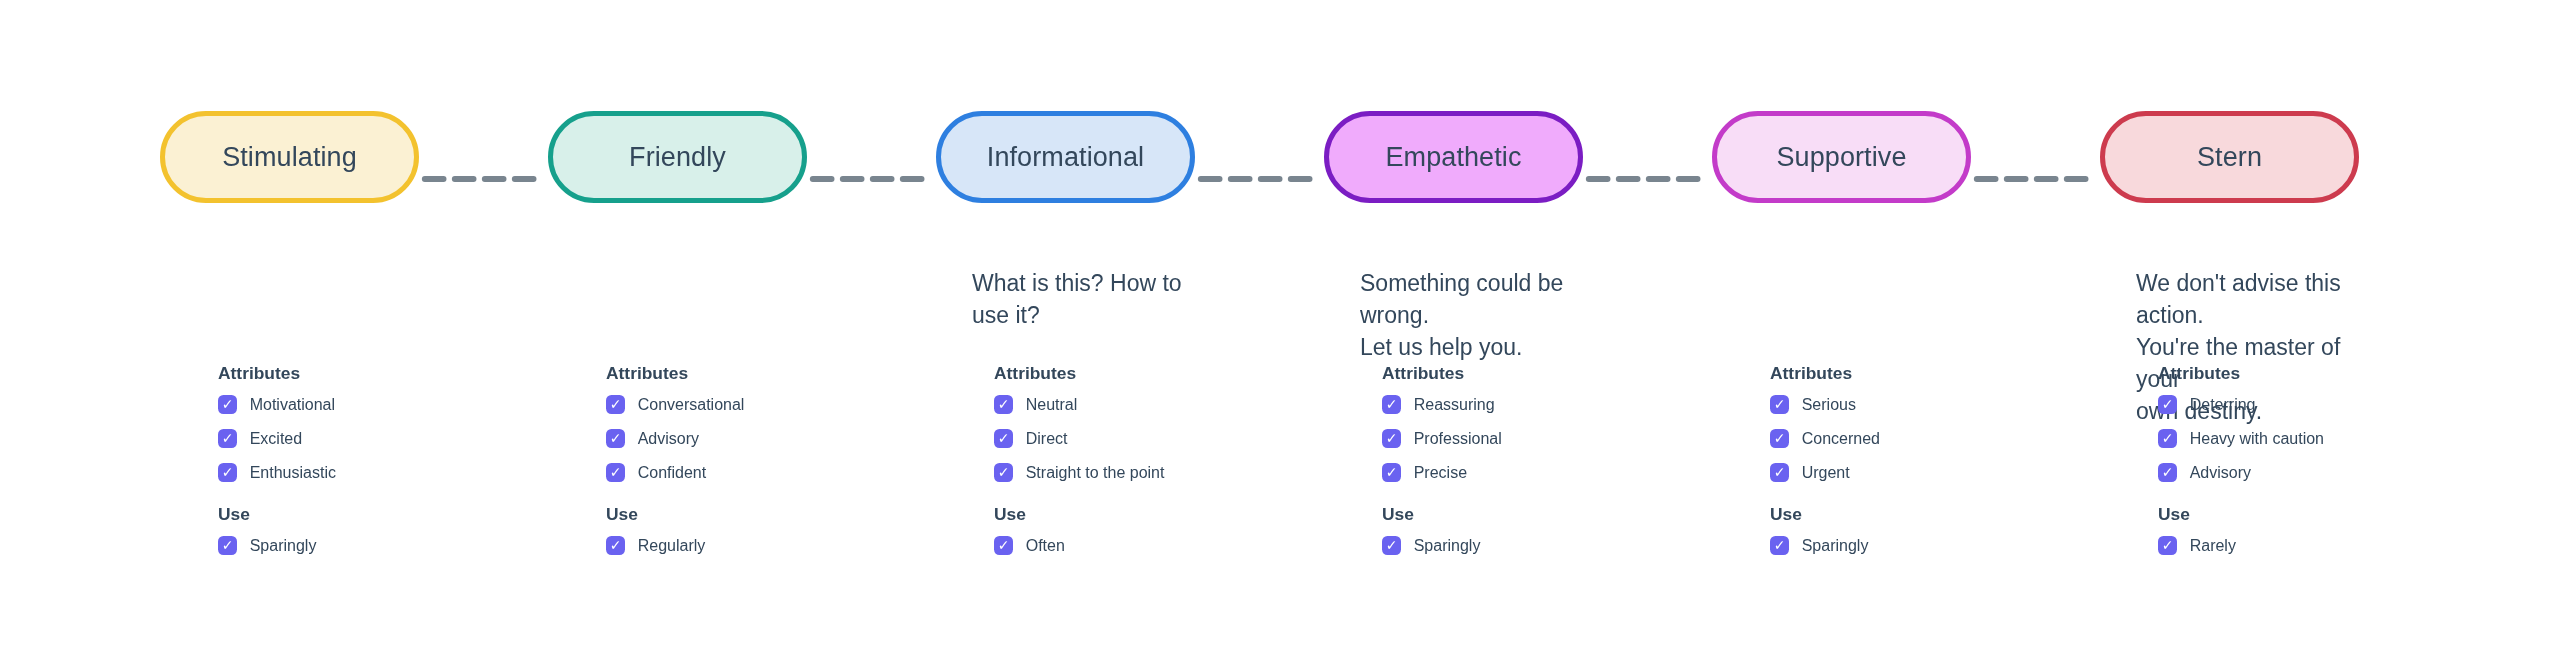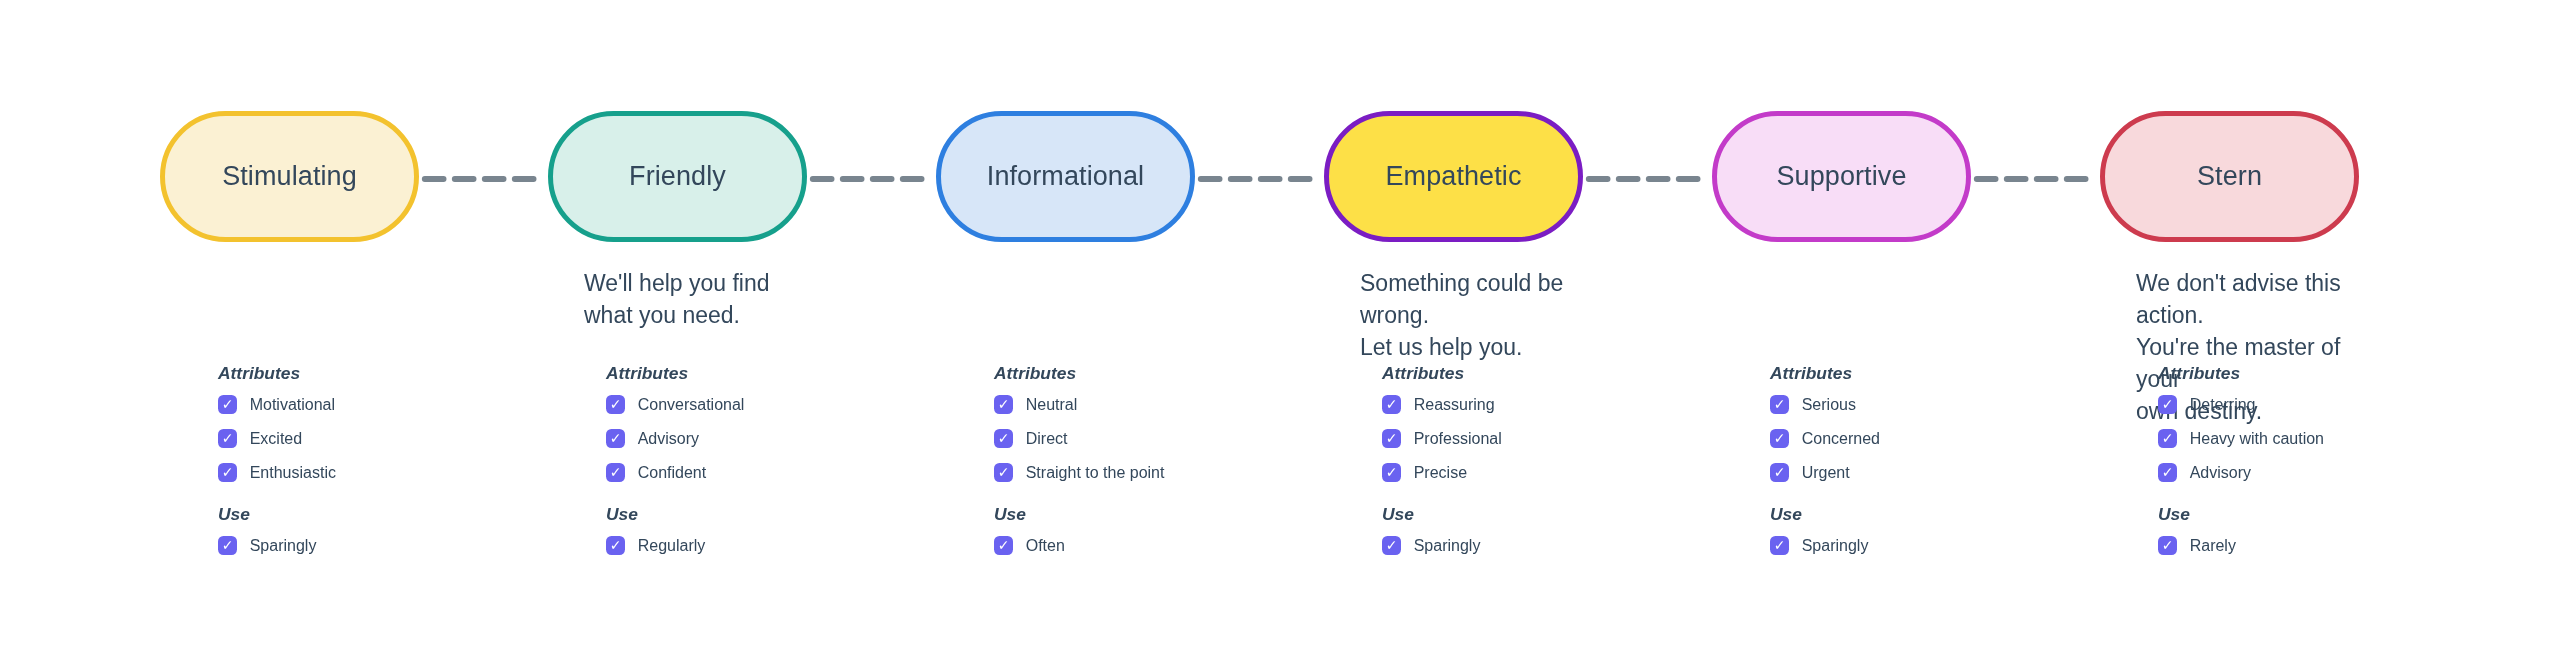--- a/index.html
+++ b/index.html
@@ -17,21 +17,21 @@
     display: flex;
   }
   .col {
     position: relative;
     width: 259px;
     flex: 0 0 259px;
     margin-right: 129px;
   }
   .col:last-child { margin-right: 8px; }
   .pill {
-    height: 131px;
+    height: 92px;
     box-sizing: border-box;
     border: 5.4px solid #999;
     border-radius: 74px;
     display: flex;
     align-items: center;
     justify-content: center;
   }
   .pill-label {
     font-size: 27px;
     letter-spacing: 0.1px;
@@ -60,21 +60,20 @@
   .use {
     position: absolute;
     top: 392px;
     left: 58px;
   }
   .hdr {
     font-size: 17.4px;
     font-weight: 700;
     line-height: 23px;
     margin-bottom: 2.7px;
-    font-style: italic;
   }
   .chk-row {
     display: flex;
     align-items: center;
     height: 34px;
   }
   .chk {
     width: 19px;
     height: 19px;
     flex: 0 0 19px;
@@ -143,22 +142,20 @@
 
     <div class="col">
       <div class="pill" style="background-color: rgb(216, 240, 234); border-color: rgb(22, 160, 140);">
         <span class="pill-label">Friendly</span>
       </div>
       <div class="connector">
         <svg width="129" height="8" viewBox="0 0 192 12">
           <line x1="8" y1="6" x2="184" y2="6" stroke-width="9" stroke-dasharray="28 17" stroke-linecap="round" stroke="#79858F"></line>
         </svg>
       </div>
-      <div class="desc">We'll help you find
-what you need.</div>
       <div class="attrs">
         <div class="hdr">Attributes</div>
         <div class="chk-row">
           <span class="chk" style="background-color: rgb(106, 98, 240);">
               <span class="tick">✓</span>
             </span>
           <span class="chk-label">Conversational</span>
         </div>
         <div class="chk-row">
           <span class="chk" style="background-color: rgb(106, 98, 240);">
@@ -186,20 +183,22 @@
 
     <div class="col">
       <div class="pill" style="background-color: rgb(215, 230, 248); border-color: rgb(46, 127, 224); justify-content: center;">
         <span class="pill-label">Informational</span>
       </div>
       <div class="connector">
         <svg width="129" height="8" viewBox="0 0 192 12">
           <line x1="8" y1="6" x2="184" y2="6" stroke-width="9" stroke-dasharray="28 17" stroke-linecap="round" stroke="#79858F"></line>
         </svg>
       </div>
+      <div class="desc">What is this? How to
+use it?</div>
       <div class="attrs">
         <div class="hdr">Attributes</div>
         <div class="chk-row">
           <span class="chk" style="background-color: rgb(106, 98, 240);">
               <span class="tick">✓</span>
             </span>
           <span class="chk-label">Neutral</span>
         </div>
         <div class="chk-row">
           <span class="chk" style="background-color: rgb(106, 98, 240);">
@@ -219,21 +218,21 @@
         <div class="chk-row">
           <span class="chk" style="background-color: rgb(106, 98, 240);">
               <span class="tick">✓</span>
             </span>
           <span class="chk-label">Often</span>
         </div>
       </div>
     </div>
 
     <div class="col">
-      <div class="pill" style="background-color: #fde047; border-color: rgb(123, 29, 195);">
+      <div class="pill" style="background-color: #f0abfc; border-color: rgb(123, 29, 195);">
         <span class="pill-label">Empathetic</span>
       </div>
       <div class="connector">
         <svg width="129" height="8" viewBox="0 0 192 12">
           <line x1="8" y1="6" x2="184" y2="6" stroke-width="9" stroke-dasharray="28 17" stroke-linecap="round" stroke="#79858F"></line>
         </svg>
       </div>
       <div class="desc">Something could be wrong.
 Let us help you.</div>
       <div class="attrs">

